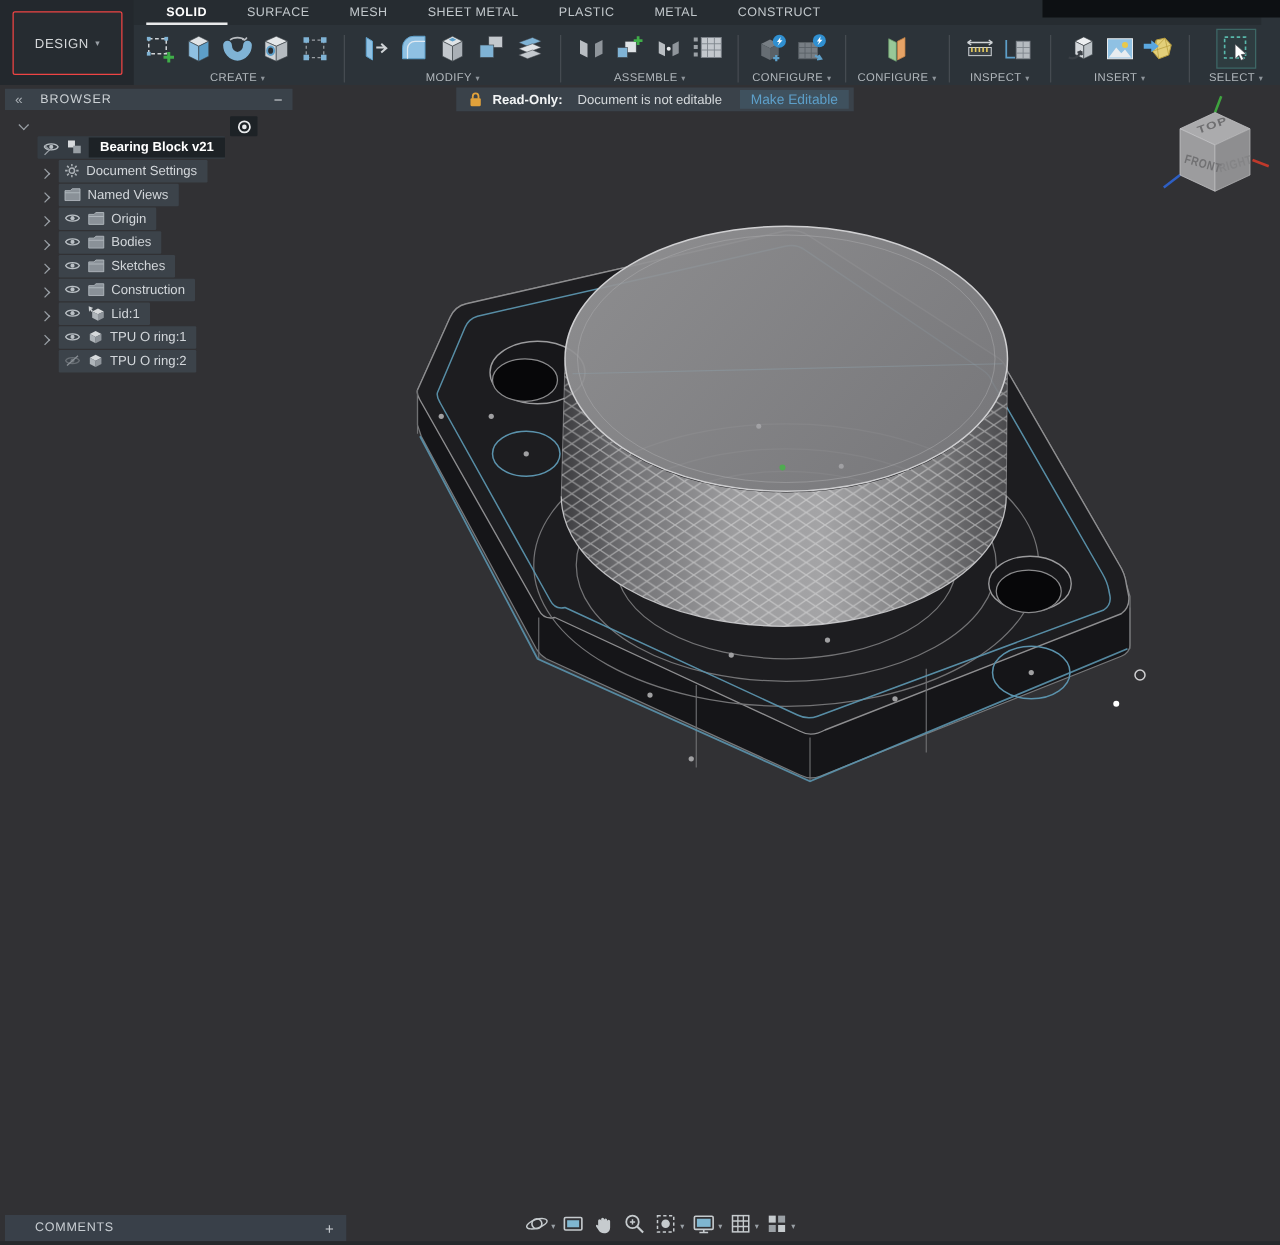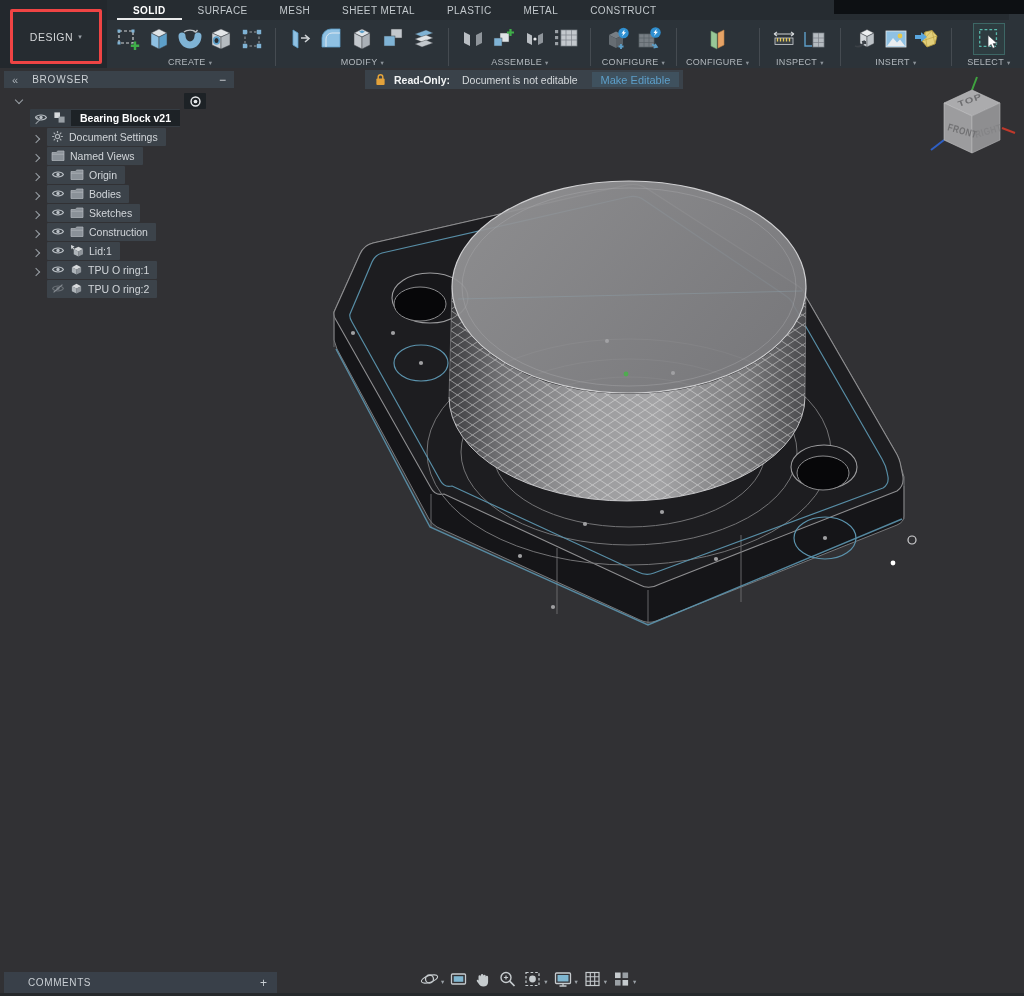--- a/index.html
+++ b/index.html
@@ -3,21 +3,21 @@
 <meta charset="utf-8">
 <style>
   html,body{margin:0;padding:0;background:#1a1a1a;}
   .app{position:relative;width:1024px;height:996px;overflow:hidden;background:#313134;
        font-family:"Liberation Sans","DejaVu Sans",sans-serif;-webkit-font-smoothing:antialiased;}
 
   
   .topbar{position:absolute;left:0;top:0;width:1024px;height:68px;background:#2c3339;}
   .design-area{position:absolute;left:0;top:0;width:107px;height:68px;background:#23282d;z-index:3;}
   .design-btn{position:absolute;left:10px;top:9px;width:86px;height:49px;background:#262c31;
-      border:3px solid #ef4444;border-radius:2px;color:#d5d8da;font-size:10.5px;letter-spacing:.5px;
+      border:1px solid #ef4444;border-radius:2px;color:#d5d8da;font-size:10.5px;letter-spacing:.5px;
       display:flex;align-items:center;justify-content:center;gap:5px;}
   .design-btn::after{content:"▾";font-size:7px;color:#9aa0a6;}
   .tabstrip{position:absolute;left:107px;top:0;right:15px;height:20px;background:#262c31;display:flex;align-items:stretch;padding-left:10px;z-index:1;}
   .tab{display:flex;align-items:center;padding:0 16px;font-size:10px;letter-spacing:.4px;color:#c2c8cc;}
   .tab.active{color:#fff;font-weight:bold;box-shadow:inset 0 -2px 0 #e9eaeb;}
   .black-corner{position:absolute;right:0;top:0;width:190px;height:14px;background:#0d1013;z-index:2;}
   .ribbon{position:absolute;left:107px;top:20px;right:0;height:48px;display:flex;align-items:center;}
   .tgroup{display:flex;flex-direction:column;justify-content:flex-start;}
   .ticons{display:flex;align-items:center;justify-content:center;height:35px;gap:1px;padding-top:1px;}
   .tbtn{width:30px;height:30px;display:flex;align-items:center;justify-content:center;}

